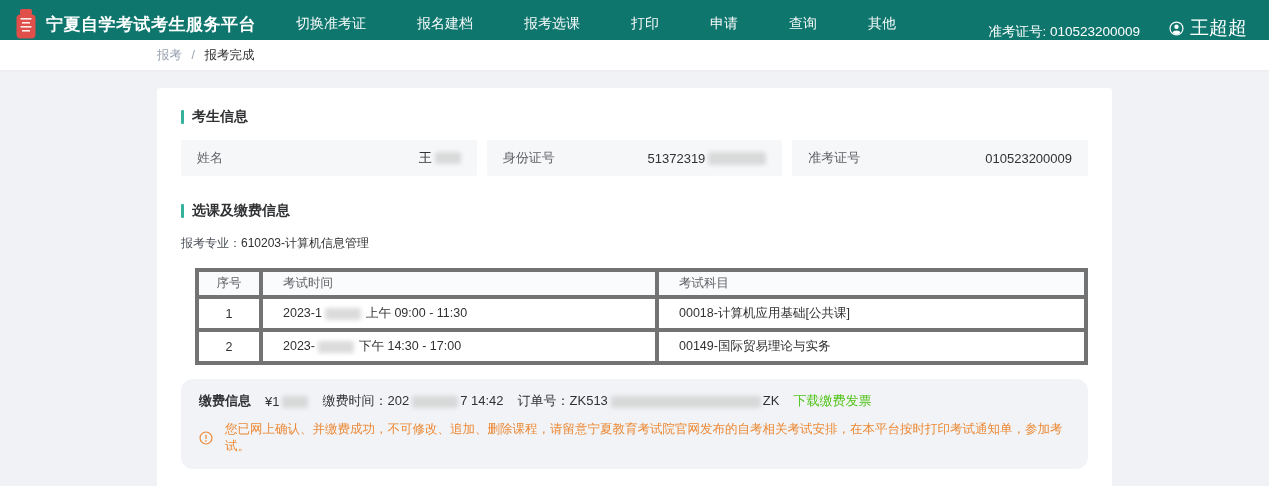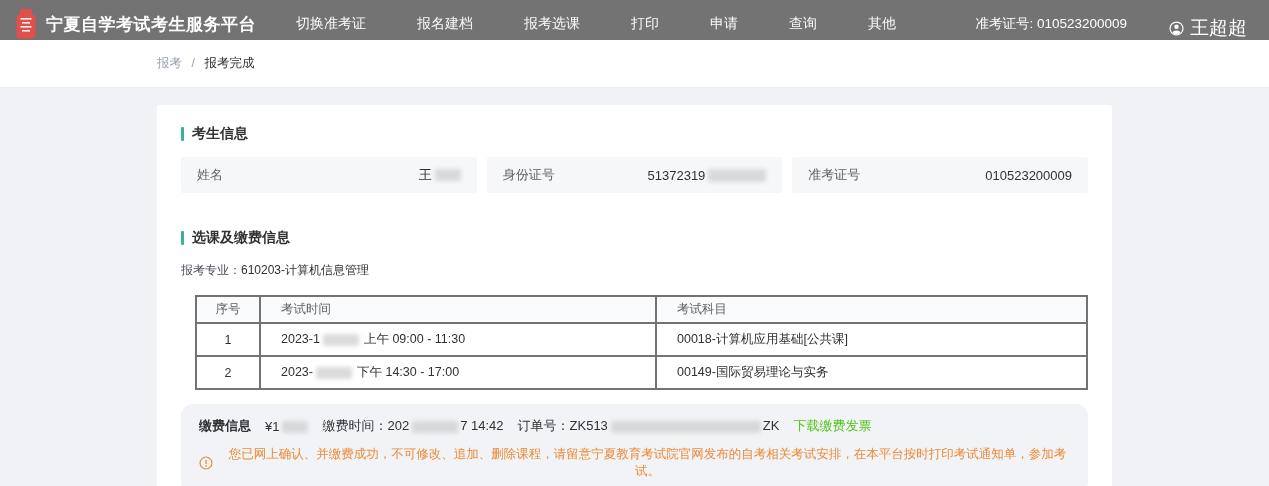--- a/index.html
+++ b/index.html
@@ -1,60 +1,60 @@
 <!DOCTYPE html>
 <html><head>
 <meta charset="utf-8">
 <style>
   * { margin:0; padding:0; box-sizing:border-box; }
   html,body { width:1269px; height:486px; overflow:hidden; }
   body { font-family:"Liberation Sans","DejaVu Sans",sans-serif; background:#f0f2f5; font-size:13px; color:#303133; }
 
   
-  .header { height:40px; background:#737373; display:flex; align-items:center; padding:8px 22px 0 14px; color:#fff; }
+  .header { height:40px; background:#0f766e; display:flex; align-items:center; padding:8px 22px 0 14px; color:#fff; }
   .logo { width:24px; height:30px; flex:none; }
   .brand-title { font-size:17px; font-weight:bold; margin-left:8px; letter-spacing:0.5px; white-space:nowrap; }
   .nav { display:flex; margin-left:40px; gap:51px; font-size:14px; }
   .nav-item { color:rgba(255,255,255,0.96); cursor:pointer; white-space:nowrap; }
-  .header-right { margin-left:auto; display:flex; align-items:flex-start; gap:42px; font-size:13.5px;margin-top:8px; }
+  .header-right { margin-left:auto; display:flex; align-items:flex-end; gap:29px; font-size:13.5px;margin-top:8px; }
   .user-chip { display:flex; align-items:center; gap:6px; cursor:pointer; font-size:19px; }
   .user-icon svg { display:block; }
 
   
-  .breadcrumb-bar { height:47px; background:#fff; display:flex; align-items:center; box-shadow:0 1px 2px rgba(0,0,0,0.03); }
+  .breadcrumb-bar { height:30px; background:#fff; display:flex; align-items:center; box-shadow:0 1px 2px rgba(0,0,0,0.03); }
   .breadcrumb { width:955px; margin:0 auto; font-size:12.5px; }
   .bc-parent { color:#9aa4b2; cursor:pointer; }
   .bc-sep { color:#9aa4b2; margin:0 6px; }
   .bc-current { color:#303133; }
 
   
   .main { padding-top:18px; }
   .card { width:955px; margin:0 auto; background:#fff; border-radius:3px; padding:20px 24px 22px; }
   .section-title { font-size:14px; font-weight:bold; color:#303133; display:flex; align-items:center; }
   .section-title::before { content:""; display:inline-block; width:3px; height:14px; background:#35b39c; margin-right:8px; border-radius:1px; }
 
   .field-row { display:flex; gap:10px; margin-top:14px; }
   .field-box { flex:1; height:36px; background:#f6f7f9; border-radius:2px; display:flex; align-items:center; justify-content:space-between; padding:0 16px; }
   .field-label { color:#606266; font-size:13px; }
   .field-value { color:#303133; font-size:13px; display:flex; align-items:center; }
   .field-value.success { color:#52c41a; gap:4px; }
   .check-icon svg { display:block; }
 
-  .sec2 { margin-top:36px; }
+  .sec2 { margin-top:26px; }
   .info-line { margin-top:15px; font-size:12px; color:#303133; display:flex; gap:56px;flex-direction:column; }
   .info-label { color:#4a4f57; }
 
   .exam-table { border-collapse:collapse; width:calc(100% - 14px); margin:16px 0 0 14px; font-size:12.5px; }
-  .exam-table th, .exam-table td { border:2px solid #737373; }
+  .exam-table th, .exam-table td { border:4px solid #737373; }
   .exam-table th { background:#fafbfc; color:#606266; font-weight:normal; height:27px; text-align:left; padding:0 20px; }
   .exam-table td { height:33px; padding:0 20px; color:#303133; }
   .col-idx { width:64px; text-align:center !important; padding:0 !important; }
   .col-time { width:396px; }
 
-  .pay-box { margin-top:14px; background:#f1f3f6; border-radius:12px; padding:13px 18px 14px;text-align:center; }
+  .pay-box { margin-top:14px; background:#f1f3f6; border-radius:12px; padding:13px 18px 14px; }
   .pay-line { display:flex; align-items:center; font-size:13px; color:#303133; flex-wrap:nowrap; }
   .pay-line > * { margin-right:14px; }
   .pay-label { font-weight:bold; }
   .invoice-link { color:#52c41a; cursor:pointer; margin-right:0; }
   .notice-line { margin-top:11px; display:flex; align-items:center; gap:12px; color:#ed8936; font-size:12.5px; }
   .warn-icon svg { display:block; }
 
   .redact { display:inline-block; background:#cfcfcf; border-radius:2px; filter:blur(2px); height:12px; vertical-align:middle; margin-left:3px; opacity:0.75; }
   .r-name { width:26px; } .r-id { width:58px; height:13px; } .r-t1 { width:36px; margin-right:5px; }
   .r-amt { width:26px; } .r-ptime { width:46px; margin-right:2px; } .r-order { width:150px; margin-right:2px; }

